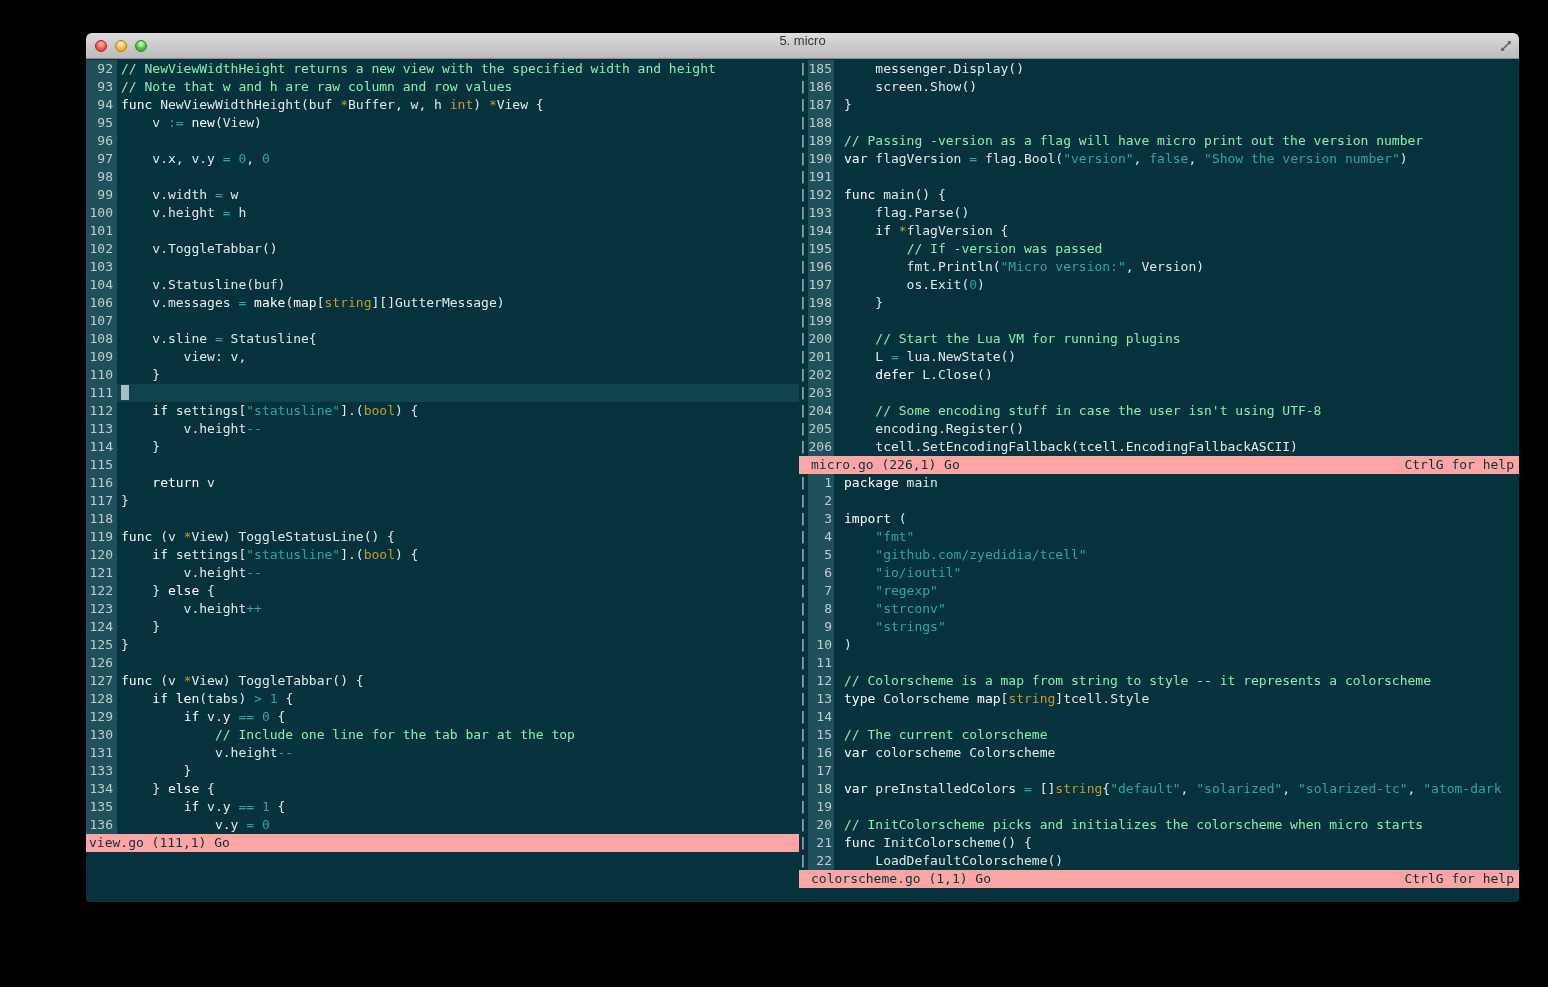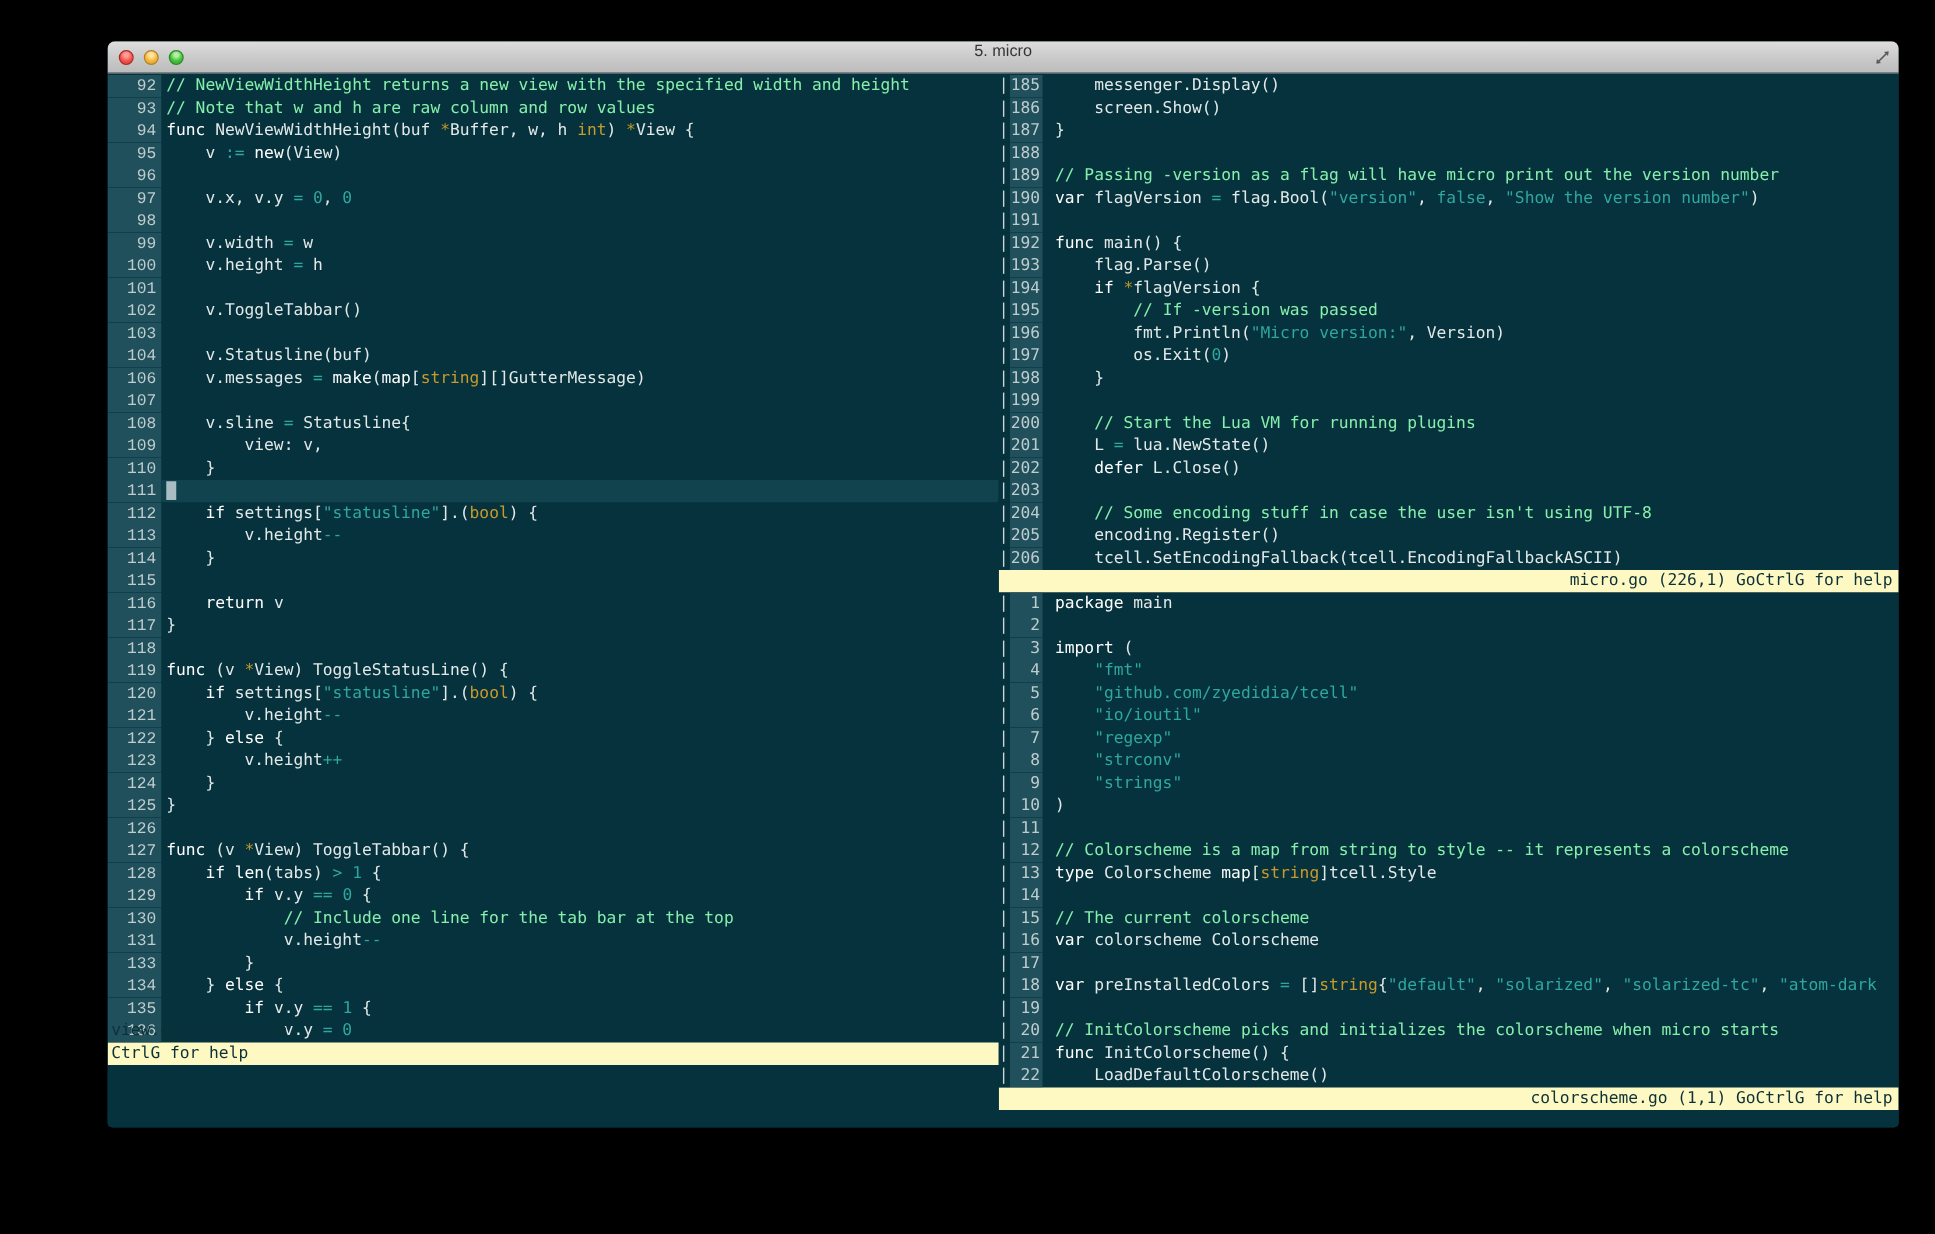--- a/index.html
+++ b/index.html
@@ -34,41 +34,41 @@
   }
   .pane { position:absolute; overflow:hidden; }
   .pane-left  { left:0;     top:1px;   width:713px; }
   .pane-rt    { left:713px; top:1px;   width:720px; }
   .pane-rb    { left:713px; top:415px; width:720px; }
 
   .row { display:flex; height:18px; white-space:pre; overflow:hidden; }
   .ln {
     flex:none; text-align:right; color:#bfccce; background:#20505b;
   }
-  .pane-left .ln { width:43px; padding-right:4px;font-family:Liberation Mono, monospace; }
+  .pane-left .ln { width:31px; padding-right:4px; }
   .pane-rt .ln, .pane-rb .ln { width:26px; padding-right:2px; }
   .div { flex:none; width:9px; color:#c9d5d6; background:#05323c; }
   .tx { flex:1; overflow:hidden; }
   .pane-left .tx { padding-left:4px; }
   .pane-rt .tx, .pane-rb .tx { padding-left:10px; }
   .row.cur .tx { background:#11434f; }
 
   .cursor { display:inline-block; width:8px; height:15px; margin-top:1px; background:#a9bec3; vertical-align:top; }
 
   .tok-p { color:#e2e8e8; }
   .tok-c { color:#86efac; }
   .tok-k { color:#ffffff; }
   .tok-t { color:#c79a2b; }
   .tok-s { color:#2fa79d; }
   .tok-n { color:#2fa79d; }
   .tok-o { color:#2fa79d; }
 
   .statusbar {
-    display:flex; justify-content:flex-end; height:18px;
-    background:#fef9c3; color:#0d3138;
+    display:flex; justify-content:space-between; height:18px;
+    background:#fca5a5; color:#0d3138;
   }
   .statusbar span { white-space:pre; }
   .pane-left .statusbar { padding:0 5px 0 3px;flex-direction:column; }
   .pane-rt .statusbar, .pane-rb .statusbar { padding:0 5px 0 12px; }
 
   .bottom-strip { position:absolute; left:0; right:0; top:829px; height:14px; background:#05323c; }
 </style>
 </head>
 <body>
 

